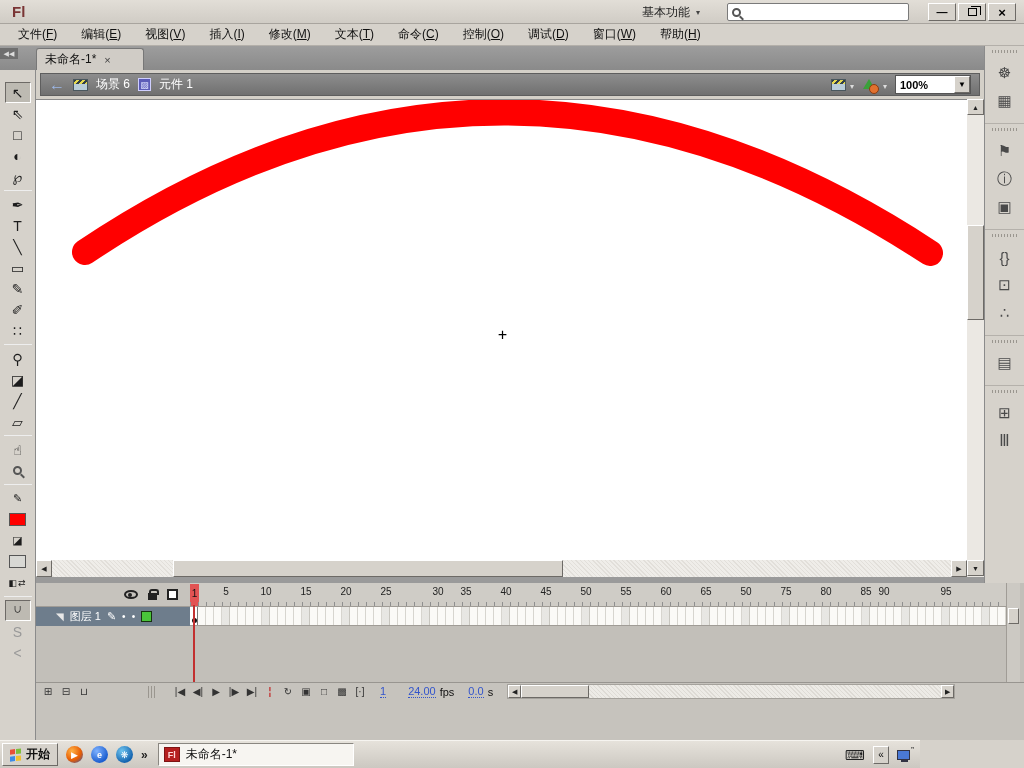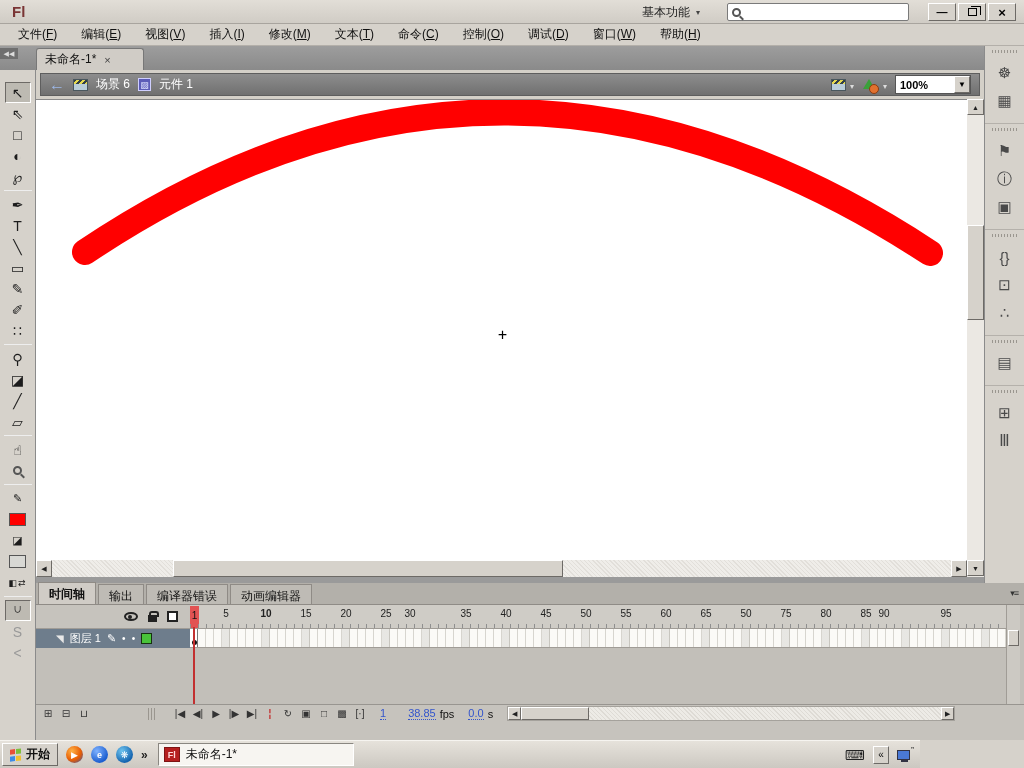--- a/index.html
+++ b/index.html
@@ -393,42 +393,35 @@
         <div class="dock-icon">▤</div>
       </div>
       <div class="dock-group">
         <div class="grip"></div>
         <div class="dock-icon">⊞</div>
         <div class="dock-icon">Ⅲ</div>
       </div>
     </div>
 
   <div id="timeline">
-    <div id="tl-tabs">
-      <div class="tl-tab active">时间轴</div>
-        <div class="tl-tab">输出</div>
-        <div class="tl-tab">编译器错误</div>
-        <div class="tl-tab">动画编辑器</div>
-        <span id="tl-menu">▾≡</span>
-    </div>
     <div id="tl-content">
       <div id="tl-header-left">
         <span class="eyeicon"></span>
         <span class="lockicon"></span>
         <span class="outlinebox"></span>
       </div>
       <div id="tl-ruler">
         <div id="frame1-marker">1</div>
         <div id="ruler-ticks"></div>
       <span class="rnum" style="left: 22px;">5</span>
-          <span class="rnum" style="left: 62px; font-weight: bold;">10</span>
+          <span class="rnum" style="left: 62px;">10</span>
           <span class="rnum" style="left: 102px;">15</span>
           <span class="rnum" style="left: 142px;">20</span>
           <span class="rnum" style="left: 182px;">25</span>
-          <span class="rnum" style="left: 206px;">30</span>
+          <span class="rnum" style="left: 234px;">30</span>
           <span class="rnum" style="left: 262px;">35</span>
           <span class="rnum" style="left: 302px;">40</span>
           <span class="rnum" style="left: 342px;">45</span>
           <span class="rnum" style="left: 382px;">50</span>
           <span class="rnum" style="left: 422px;">55</span>
           <span class="rnum" style="left: 462px;">60</span>
           <span class="rnum" style="left: 502px;">65</span>
           <span class="rnum" style="left: 542px;">50</span>
           <span class="rnum" style="left: 582px;">75</span>
           <span class="rnum" style="left: 622px;">80</span>
@@ -465,21 +458,21 @@
           <div class="tlb-btn">▶|</div>
           <div class="tlb-btn tlb-red">¦</div>
           <div class="tlb-btn">↻</div>
           <div class="tlb-btn">▣</div>
           <div class="tlb-btn">□</div>
           <div class="tlb-btn">▩</div>
           <div class="tlb-btn">[·]</div>
           <div class="tl-vals">
           <span class="blueval">1</span>
           <span style="width:14px"></span>
-          <span class="blueval">38.85</span>
+          <span class="blueval">24.00</span>
           <span>fps</span>
           <span style="width:6px"></span>
           <span class="blueval">0.0</span>
           <span>s</span>
         </div>
         <div id="tlb-scroll">
           <div class="sb-btn" style="left:0;top:0;width:13px;height:13px">◀</div>
           <div class="sb-thumb" style="left:13px;top:0;width:68px;height:13px"></div>
           <div class="sb-btn" style="right:0;top:0;width:13px;height:13px">▶</div>
         </div>

